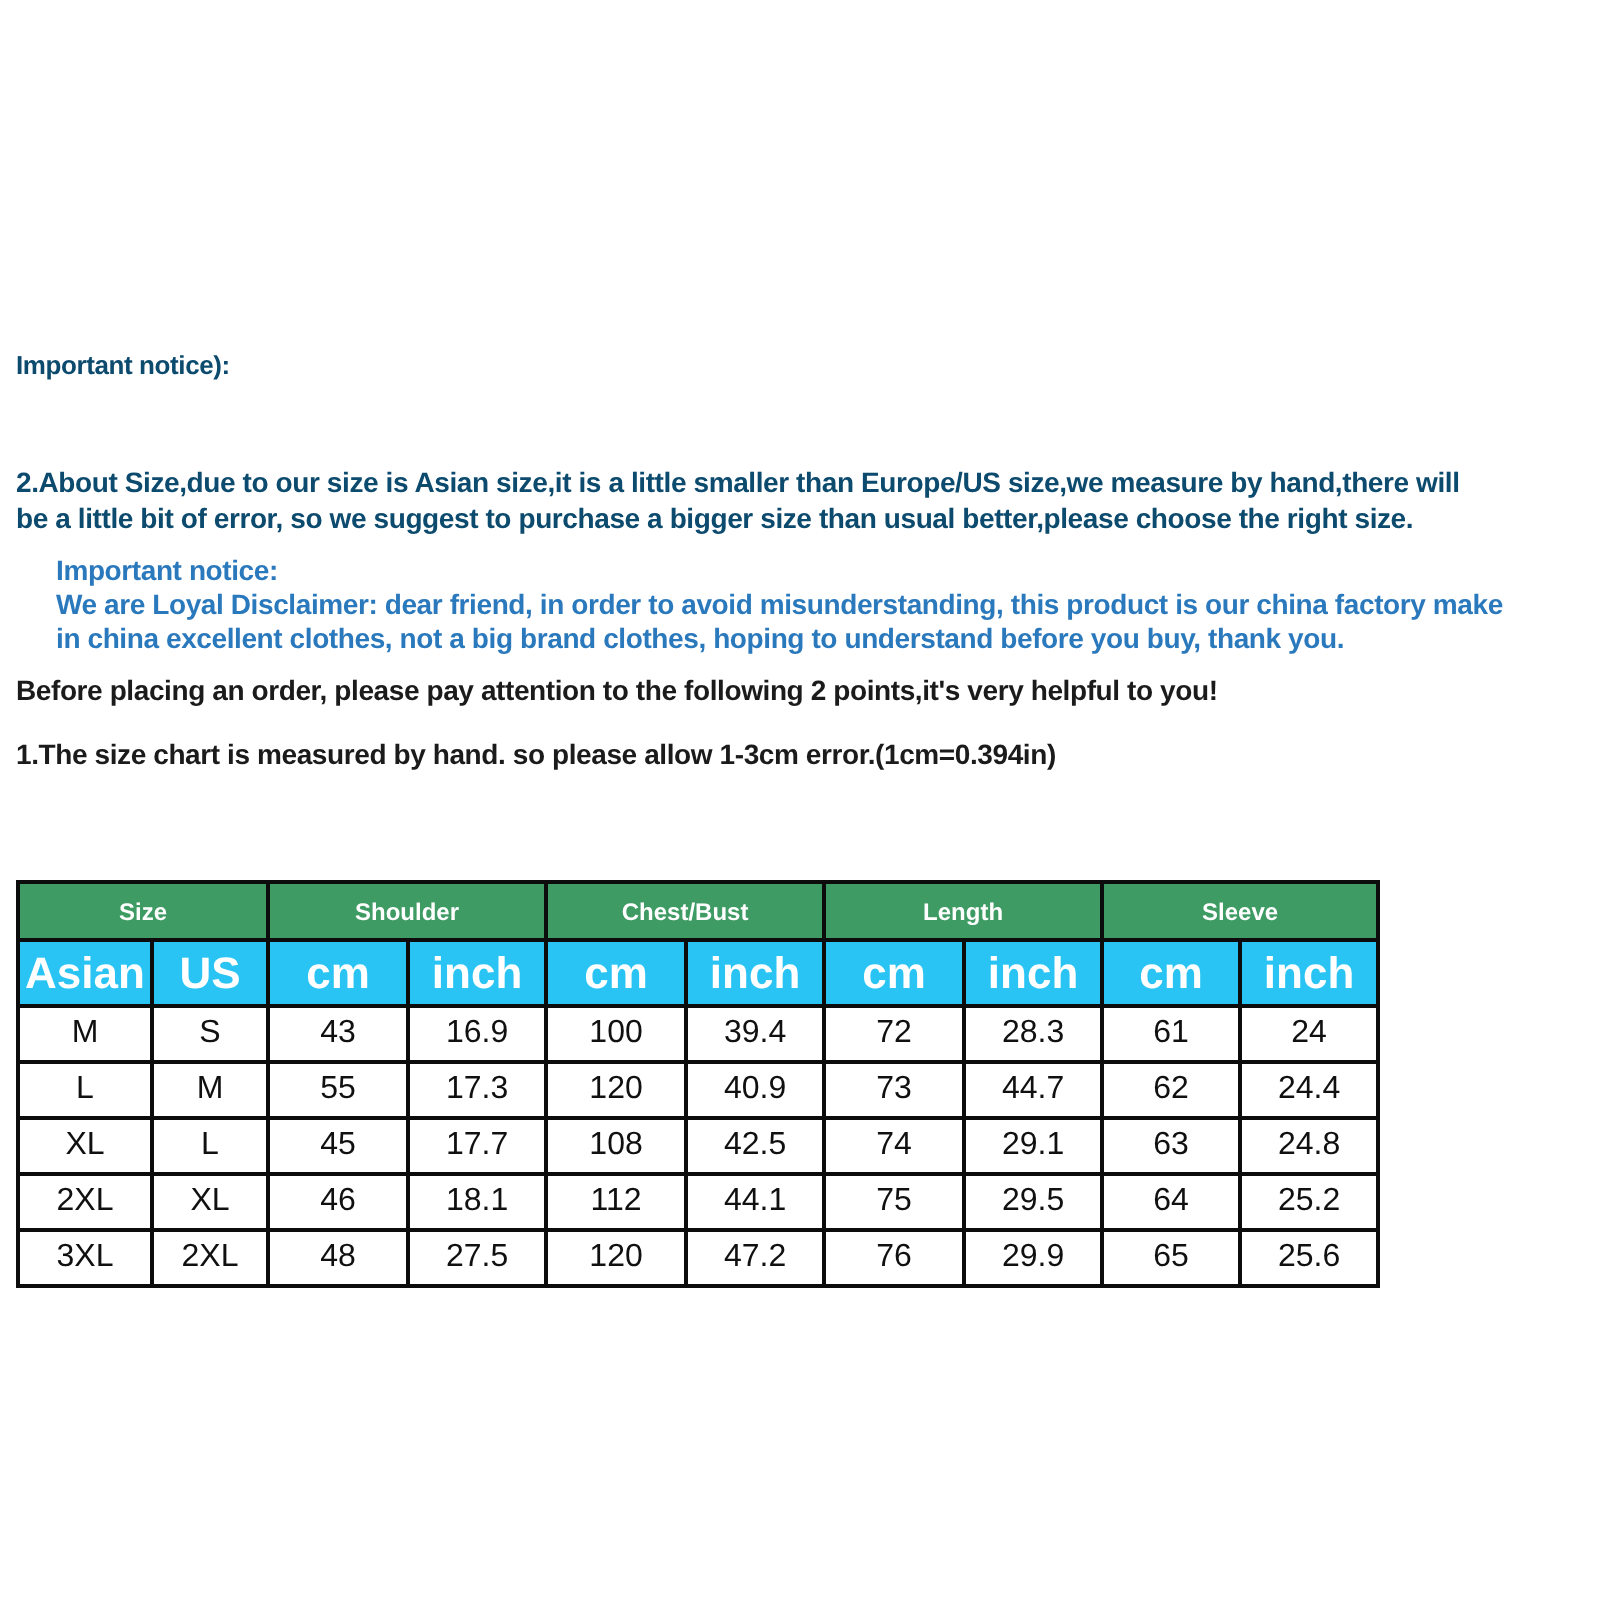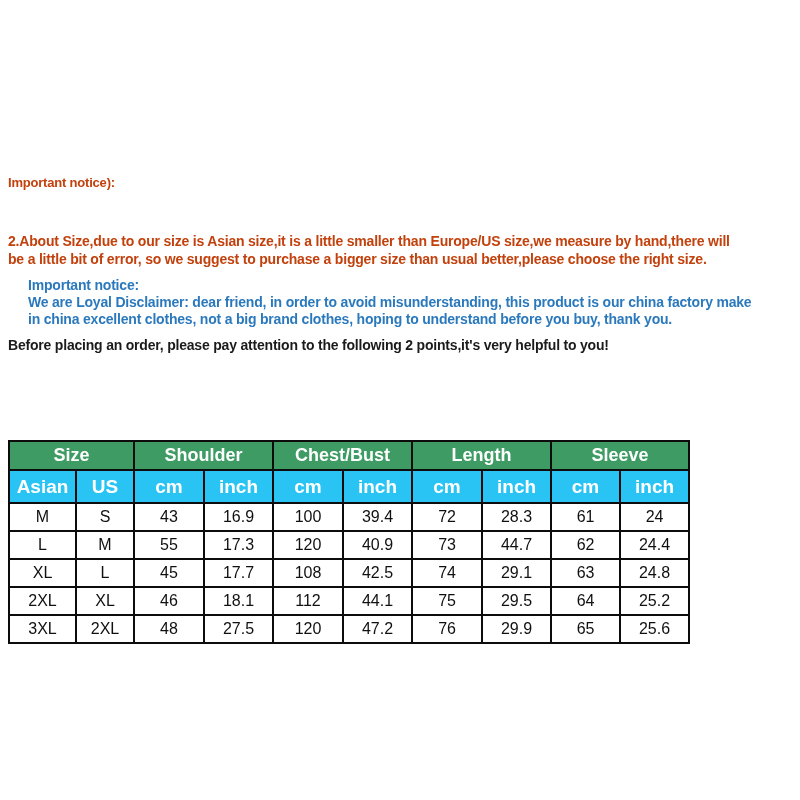--- a/index.html
+++ b/index.html
@@ -15,21 +15,21 @@
     background: #ffffff;
     overflow: hidden;
   }
   .line {
     position: absolute;
     left: 8px;
     white-space: nowrap;
     font-weight: bold;
     letter-spacing: -0.2px;
   }
-  .red   { color: #c2410c; }
+  .red   { color: #0c4a6e; }
   .blue  { color: #2b79bd; margin-left: 20px; }
   .black { color: #1b1b1b; }
   .notice-title-red  { font-size: 13px; }
   .body-line         { font-size: 14px; }
 
   
   #size-table {
     position: absolute;
     left: 8px;
     top: 440px;
@@ -41,28 +41,28 @@
   #size-table th, #size-table td {
     border: 2px solid #0c0c0c;
     text-align: center;
     vertical-align: middle;
     padding: 0;
     overflow: hidden;
   }
   #size-table tr.group-row th {
     background: #3d9b63;
     color: #ffffff;
-    font-size: 18px;
+    font-size: 12px;
     font-weight: bold;
     height: 27px;
   }
   #size-table tr.sub-row th {
     background: #29c4f4;
     color: #ffffff;
-    font-size: 19px;
+    font-size: 22px;
     font-weight: bold;
     height: 31px;
   }
   #size-table tbody td {
     background: #ffffff;
     color: #101010;
     font-size: 16px;
     font-weight: normal;
     height: 26px;
   }
@@ -74,20 +74,21 @@
 
   <div class="line red notice-title-red" style="top:175px">Important notice):</div>
   <div class="line red body-line" style="top:233px">2.About Size,due to our size is Asian size,it is a little smaller than Europe/US size,we measure by hand,there will</div>
   <div class="line red body-line" style="top:251px">be a little bit of error, so we suggest to purchase a bigger size than usual better,please choose the right size.</div>
 
   <div class="line blue body-line" style="top:277px">Important notice:</div>
   <div class="line blue body-line" style="top:311px">in china excellent clothes, not a big brand clothes, hoping to understand before you buy, thank you.</div>
   <div class="line blue body-line" style="top:294px">We are Loyal Disclaimer: dear friend, in order to avoid misunderstanding, this product is our china factory make</div>
 
   <div class="line black body-line" style="top:337px">Before placing an order, please pay attention to the following 2 points,it's very helpful to you!</div>
+  <div class="line black body-line" style="top:369px">1.The size chart is measured by hand. so please allow 1-3cm error.(1cm=0.394in)</div>
 
   <table id="size-table">
     <colgroup id="size-cols">
         <col style="width: 67px;">
         <col style="width: 58px;">
         <col style="width: 70px;">
         <col style="width: 69px;">
         <col style="width: 70px;">
         <col style="width: 69px;">
         <col style="width: 70px;">

